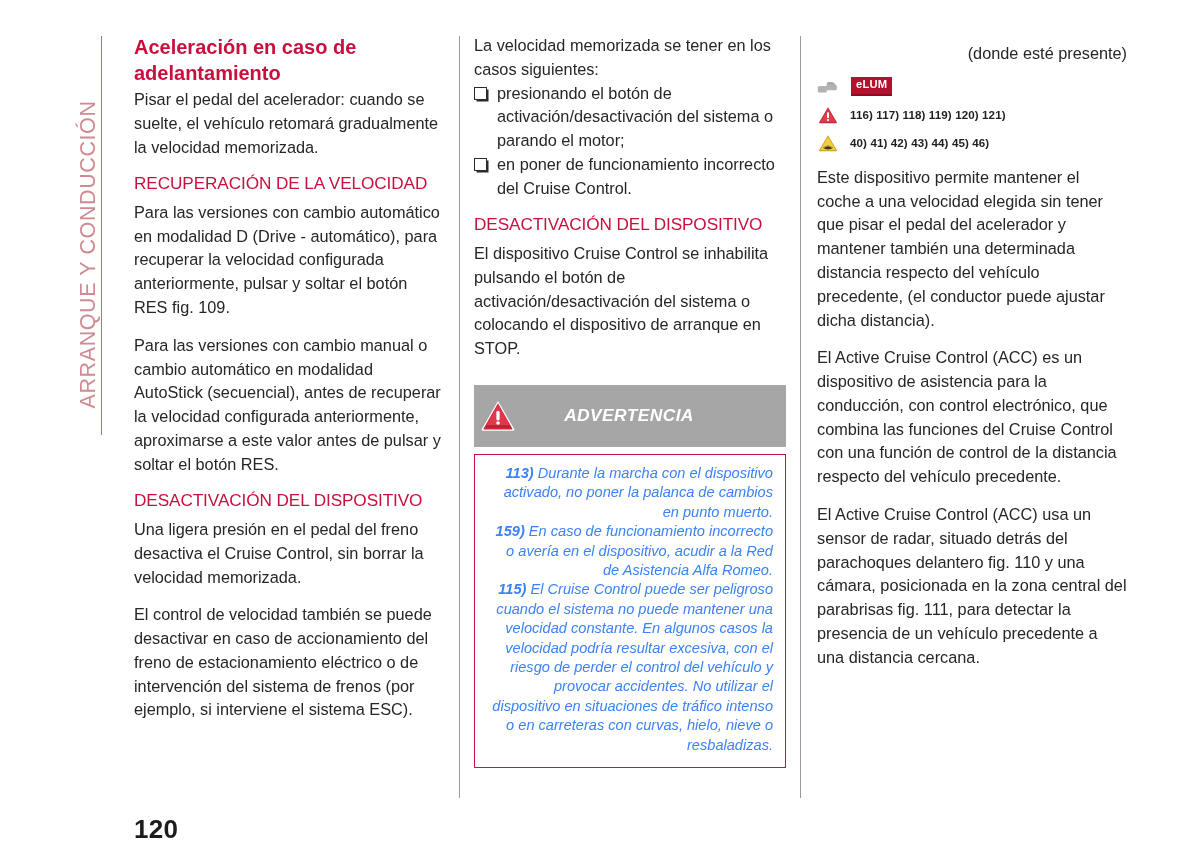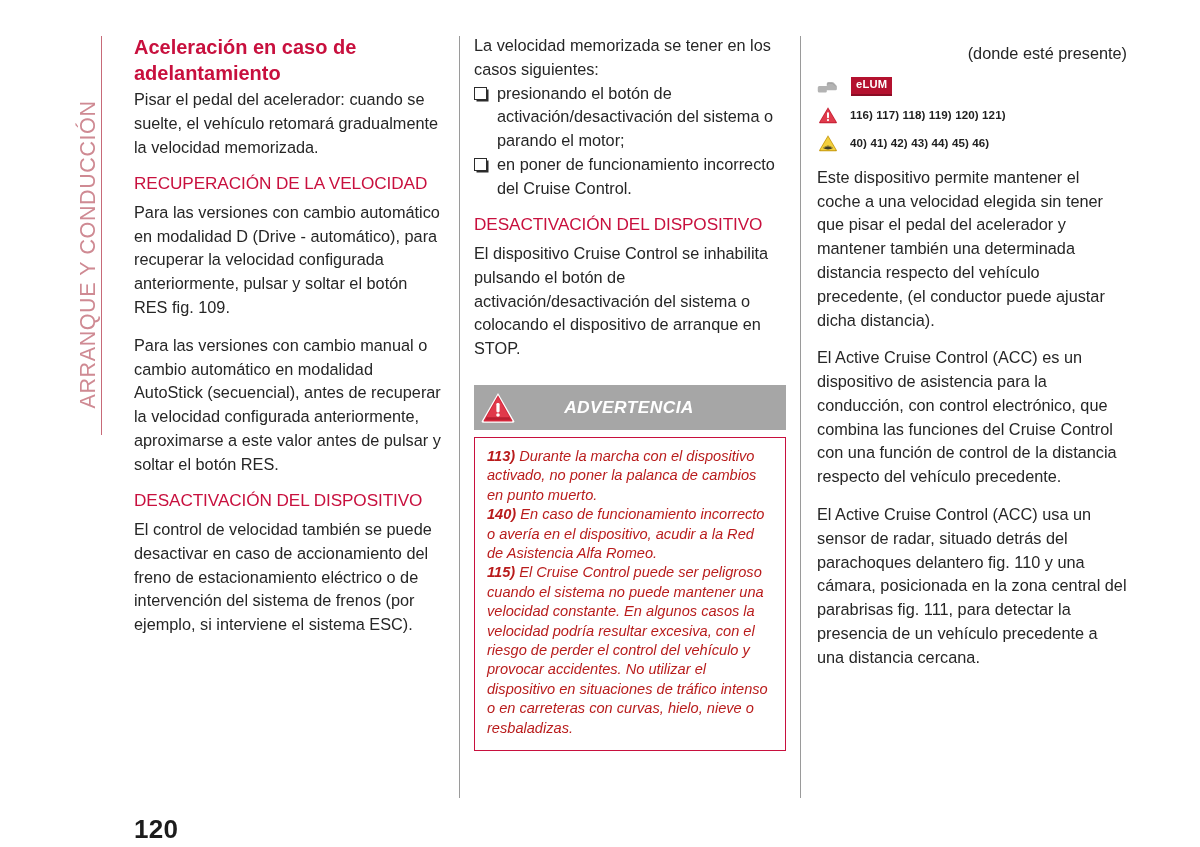--- a/index.html
+++ b/index.html
@@ -172,21 +172,21 @@
     border-bottom: 2.5px solid #8b0c24;
     line-height: 1;
     font-family: "Liberation Sans", sans-serif;
   }
   .tri-icon { width: 22px; height: 20px; display:block; }
 
   
   .adv-bar {
     position: relative;
     margin: 24px 0 0 0;
-    height: 45px;
+    height: 62px;
     background: #a6a6a6;
     display: flex;
     align-items: center;
   }
   .adv-bar .advtri {
     margin-left: 6px;
     width: 36px;
     height: 33px;
     display: block;
   }
@@ -204,22 +204,23 @@
   .adv-box {
     margin-top: 7px;
     border: 1.4px solid #c8103e;
     padding: 9px 12px 12px 12px;
   }
   .adv-box p {
     margin: 0;
     font-size: 14.6px;
     line-height: 1.33;
     font-style: italic;
-    color: #b91c1c;
-    font-family: "Liberation Sans", sans-serif;
+    color: #3b82f6;
+    font-family: "Liberation Sans", sans-serif;
+    text-align: right;
   }
   .adv-box .num {
     font-weight: bold;
     font-style: italic;
   }
 
   
   .page-number {
     position: absolute;
     left: 134px;
@@ -244,20 +245,21 @@
   <div class="vrule vrule-a"></div>
   <div class="vrule vrule-b"></div>
 
   <div class="col col-1">
     <h3 class="sub">Aceleración en caso de adelantamiento</h3>
     <p class="body">Pisar el pedal del acelerador: cuando se suelte, el vehículo retomará gradualmente la velocidad memorizada.</p>
     <h2 class="head">RECUPERACIÓN DE LA VELOCIDAD</h2>
     <p class="body">Para las versiones con cambio automático en modalidad D (Drive - automático), para recuperar la velocidad configurada anteriormente, pulsar y soltar el botón RES fig. 109.</p>
     <p class="body">Para las versiones con cambio manual o cambio automático en modalidad AutoStick (secuencial), antes de recuperar la velocidad configurada anteriormente, aproximarse a este valor antes de pulsar y soltar el botón RES.</p>
     <h2 class="head">DESACTIVACIÓN DEL DISPOSITIVO</h2>
+    <p class="body">Una ligera presión en el pedal del freno desactiva el Cruise Control, sin borrar la velocidad memorizada.</p>
     <p class="body">El control de velocidad también se puede desactivar en caso de accionamiento del freno de estacionamiento eléctrico o de intervención del sistema de frenos (por ejemplo, si interviene el sistema ESC).</p>
   </div>
 
   <div class="col col-2">
     <p class="body tight">La velocidad memorizada se tener en los casos siguientes:</p>
     <ul class="sqlist">
       <li>
         <span class="sqmark"></span>
         <span>presionando el botón de activación/desactivación del sistema o parando el motor;</span>
       </li>
@@ -280,21 +282,21 @@
       </svg>
       <div class="advtext">ADVERTENCIA</div>
     </div>
 
     <div class="adv-box">
       <p>
         <span class="num">113)</span>
         <span>Durante la marcha con el dispositivo activado, no poner la palanca de cambios en punto muerto.</span>
       </p>
       <p>
-        <span class="num">140)</span>
+        <span class="num">159)</span>
         <span>En caso de funcionamiento incorrecto o avería en el dispositivo, acudir a la Red de Asistencia Alfa Romeo.</span>
       </p>
       <p>
         <span class="num">115)</span>
         <span>El Cruise Control puede ser peligroso cuando el sistema no puede mantener una velocidad constante. En algunos casos la velocidad podría resultar excesiva, con el riesgo de perder el control del vehículo y provocar accidentes. No utilizar el dispositivo en situaciones de tráfico intenso o en carreteras con curvas, hielo, nieve o resbaladizas.</span>
       </p>
     </div>
   </div>
 
   <div class="col col-3">

